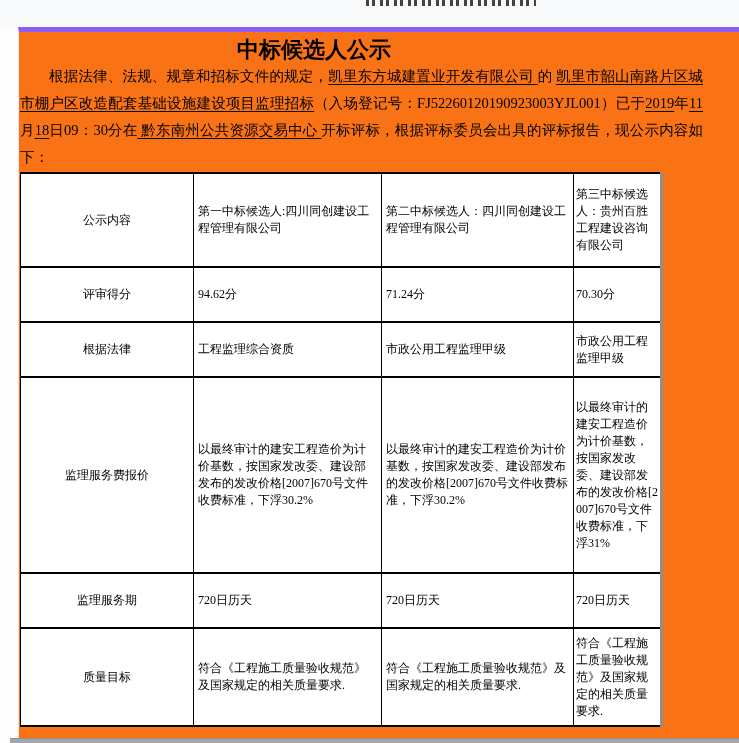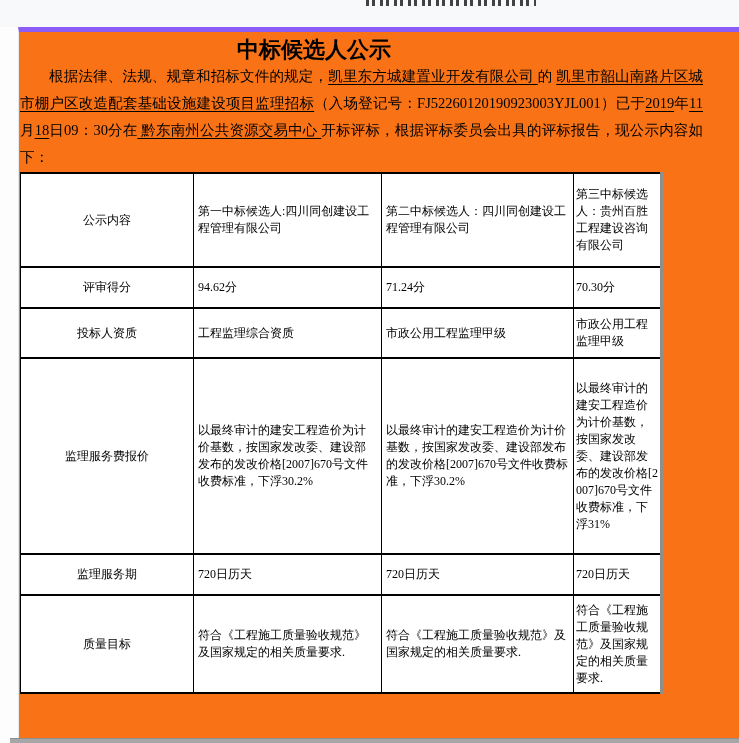--- a/index.html
+++ b/index.html
@@ -28,21 +28,21 @@
   }
   .intro .u{text-decoration:underline;text-underline-offset:3px;}
   .bid-table{border-collapse:collapse;table-layout:fixed;margin:1px 0 0 1px;}
   .c0{width:173px}.c1{width:188px}.c2{width:192px}.c3{width:88px}
   .bid-table th,.bid-table td{
     border:1px solid #000;border-top:2px solid #000;border-bottom:2px solid #000;
     font-size:12px;line-height:17px;font-weight:normal;vertical-align:middle;
     padding:1px 4px;word-break:break-all;background:#fff;
   }
   .bid-table tr > *:last-child{border-right:3px solid #8e8e8e;padding:1px 2px;}
-  .bid-table th{text-align:center;padding:11px 2px;}
+  .bid-table th{text-align:center;padding:18px 2px;}
   td.c{text-align:left;}
   td.l{text-align:left;}
   .r0{height:94px}.r1{height:28px}.r2{height:50px}.r3{height:196px}
   .r4{height:31px}.r5{height:98px}
   .bottom-bar{
     position:absolute;left:10px;top:738px;width:729px;height:5px;
     background:#a6a6a6;border-top:1px solid #909090;box-sizing:border-box;
   }
 </style>
 </head>
@@ -71,21 +71,21 @@
         <td class="l">第二中标候选人：四川同创建设工程管理有限公司</td>
         <td class="l">第三中标候选人：贵州百胜工程建设咨询有限公司</td>
       </tr>
       <tr class="r1">
         <th>评审得分</th>
         <td class="c">94.62分</td>
         <td class="c">71.24分</td>
         <td class="c">70.30分</td>
       </tr>
       <tr class="r2">
-        <th>投标人资质</th>
+        <th>根据法律</th>
         <td class="c">工程监理综合资质</td>
         <td class="c">市政公用工程监理甲级</td>
         <td class="c">市政公用工程监理甲级</td>
       </tr>
       <tr class="r3">
         <th>监理服务费报价</th>
         <td class="l">以最终审计的建安工程造价为计价基数，按国家发改委、建设部发布的发改价格[2007]670号文件收费标准，下浮30.2%</td>
         <td class="l">以最终审计的建安工程造价为计价基数，按国家发改委、建设部发布的发改价格[2007]670号文件收费标准，下浮30.2%</td>
         <td class="l">以最终审计的建安工程造价为计价基数，按国家发改委、建设部发布的发改价格[2007]670号文件收费标准，下浮31%</td>
       </tr>

